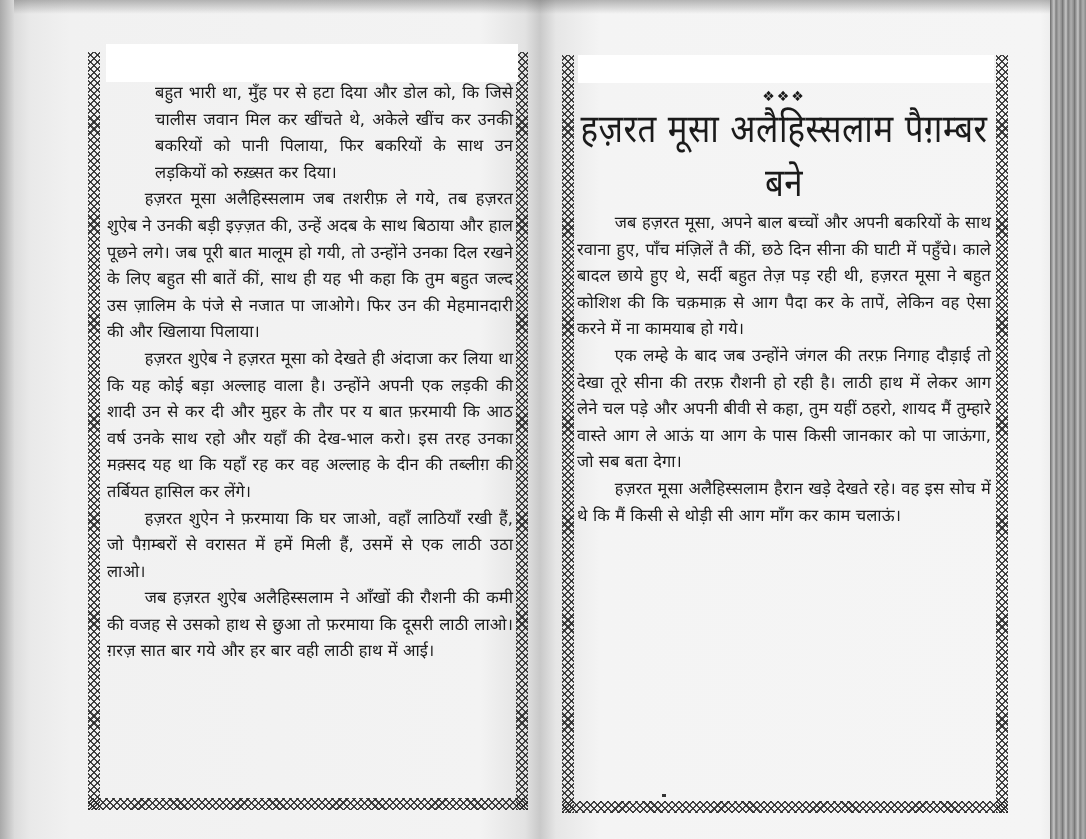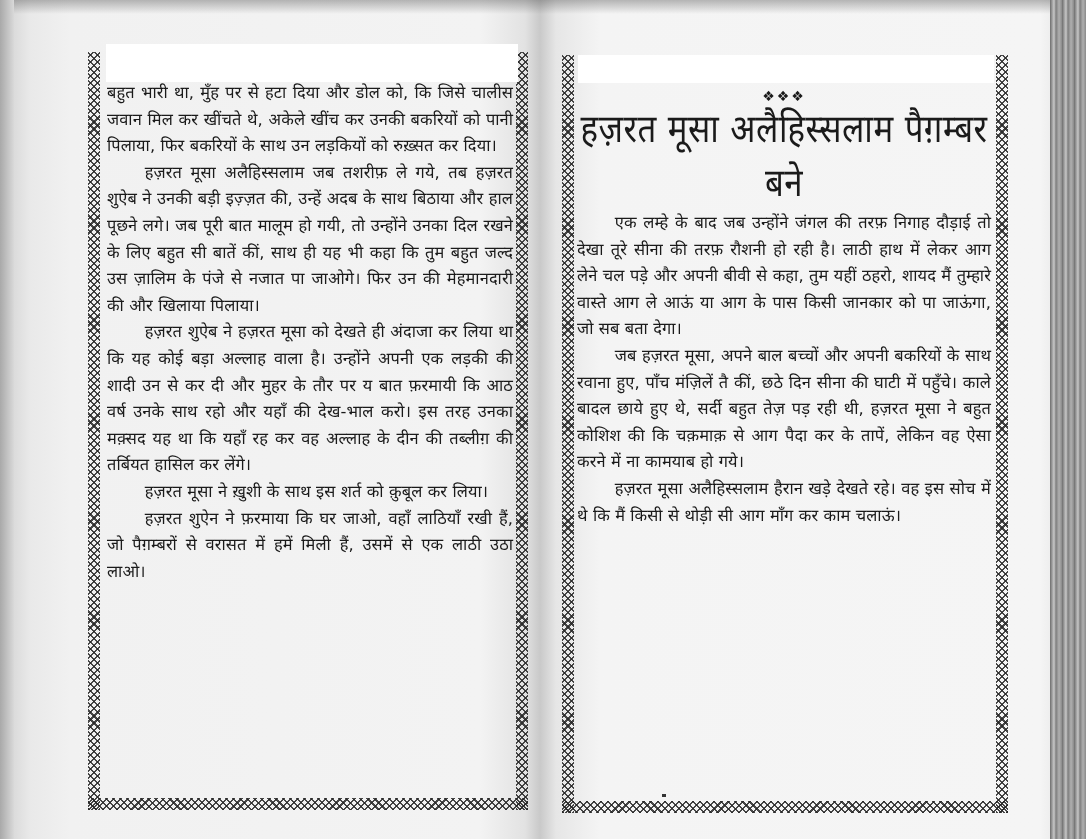--- a/index.html
+++ b/index.html
@@ -40,21 +40,21 @@
     position: absolute; background: #ffffff;
   }
   .page-text {
     position: absolute;
     font-size: 16.4px;
     line-height: 26.6px;
     text-align: justify;
     letter-spacing: 0.1px;
   }
   .page-text p { text-indent: 2.3em; }
-  .page-text p.cont { text-indent: 0; }
+  .page-text p.cont { text-indent: 0; margin-left: 48px; }
   .ornament {
     text-align: center; font-size: 14px; letter-spacing: 2px;
     line-height: 20px; margin: 2px 0 0 0;
   }
   .heading {
     text-align: center;
     font-family: "DejaVu Sans", sans-serif;
     font-size: 33px; line-height: 46px;
     font-weight: normal;
     transform: scaleY(1.18);
@@ -80,26 +80,26 @@
 
   <div class="chain" style="left:562px; top:55px; width:12px; height:758px;"></div>
   <div class="chain" style="left:996px; top:55px; width:12px; height:758px;"></div>
   <div class="chain" style="left:562px; top:801px; width:446px; height:12px;"></div>
   <div class="redact" style="left:578px; top:55px; width:416px; height:28px;"></div>
 
   <div class="page-text" style="left:107px; top:80px; width:406px;">
     <p class="cont">बहुत भारी था, मुँह पर से हटा दिया और डोल को, कि जिसे चालीस जवान मिल कर खींचते थे, अकेले खींच कर उनकी बकरियों को पानी पिलाया, फिर बकरियों के साथ उन लड़कियों को रुख़्सत कर दिया।</p>
     <p>हज़रत मूसा अलैहिस्सलाम जब तशरीफ़ ले गये, तब हज़रत शुऐब ने उनकी बड़ी इज़्ज़त की, उन्हें अदब के साथ बिठाया और हाल पूछने लगे। जब पूरी बात मालूम हो गयी, तो उन्होंने उनका दिल रखने के लिए बहुत सी बातें कीं, साथ ही यह भी कहा कि तुम बहुत जल्द उस ज़ालिम के पंजे से नजात पा जाओगे। फिर उन की मेहमानदारी की और खिलाया पिलाया।</p>
     <p>हज़रत शुऐब ने हज़रत मूसा को देखते ही अंदाजा कर लिया था कि यह कोई बड़ा अल्लाह वाला है। उन्होंने अपनी एक लड़की की शादी उन से कर दी और मुहर के तौर पर य बात फ़रमायी कि आठ वर्ष उनके साथ रहो और यहाँ की देख-भाल करो। इस तरह उनका मक़्सद यह था कि यहाँ रह कर वह अल्लाह के दीन की तब्लीग़ की तर्बियत हासिल कर लेंगे।</p>
-    <p>हज़रत मूसा ने ख़ुशी के साथ इस शर्त को क़ुबूल कर लिया।</p>
     <p>हज़रत शुऐन ने फ़रमाया कि घर जाओ, वहाँ लाठियाँ रखी हैं, जो पैग़म्बरों से वरासत में हमें मिली हैं, उसमें से एक लाठी उठा लाओ।</p>
+    <p>जब हज़रत शुऐब अलैहिस्सलाम ने आँखों की रौशनी की कमी की वजह से उसको हाथ से छुआ तो फ़रमाया कि दूसरी लाठी लाओ। ग़रज़ सात बार गये और हर बार वही लाठी हाथ में आई।</p>
   </div>
 
   <div class="page-text" style="left:577px; top:84px; width:414px;">
     <div class="ornament">❖❖❖</div>
     <div class="heading">हज़रत मूसा अलैहिस्सलाम पैग़म्बर बने</div>
+    <p>जब हज़रत मूसा, अपने बाल बच्चों और अपनी बकरियों के साथ रवाना हुए, पाँच मंज़िलें तै कीं, छठे दिन सीना की घाटी में पहुँचे। काले बादल छाये हुए थे, सर्दी बहुत तेज़ पड़ रही थी, हज़रत मूसा ने बहुत कोशिश की कि चक़माक़ से आग पैदा कर के तापें, लेकिन वह ऐसा करने में ना कामयाब हो गये।</p>
     <p>एक लम्हे के बाद जब उन्होंने जंगल की तरफ़ निगाह दौड़ाई तो देखा तूरे सीना की तरफ़ रौशनी हो रही है। लाठी हाथ में लेकर आग लेने चल पड़े और अपनी बीवी से कहा, तुम यहीं ठहरो, शायद मैं तुम्हारे वास्ते आग ले आऊं या आग के पास किसी जानकार को पा जाऊंगा, जो सब बता देगा।</p>
-    <p>जब हज़रत मूसा, अपने बाल बच्चों और अपनी बकरियों के साथ रवाना हुए, पाँच मंज़िलें तै कीं, छठे दिन सीना की घाटी में पहुँचे। काले बादल छाये हुए थे, सर्दी बहुत तेज़ पड़ रही थी, हज़रत मूसा ने बहुत कोशिश की कि चक़माक़ से आग पैदा कर के तापें, लेकिन वह ऐसा करने में ना कामयाब हो गये।</p>
     <p>हज़रत मूसा अलैहिस्सलाम हैरान खड़े देखते रहे। वह इस सोच में थे कि मैं किसी से थोड़ी सी आग माँग कर काम चलाऊं।</p>
   </div>
 
   <div class="dot-mark" style="left:662px; top:794px;"></div>
 </div>
 
 </body></html>

